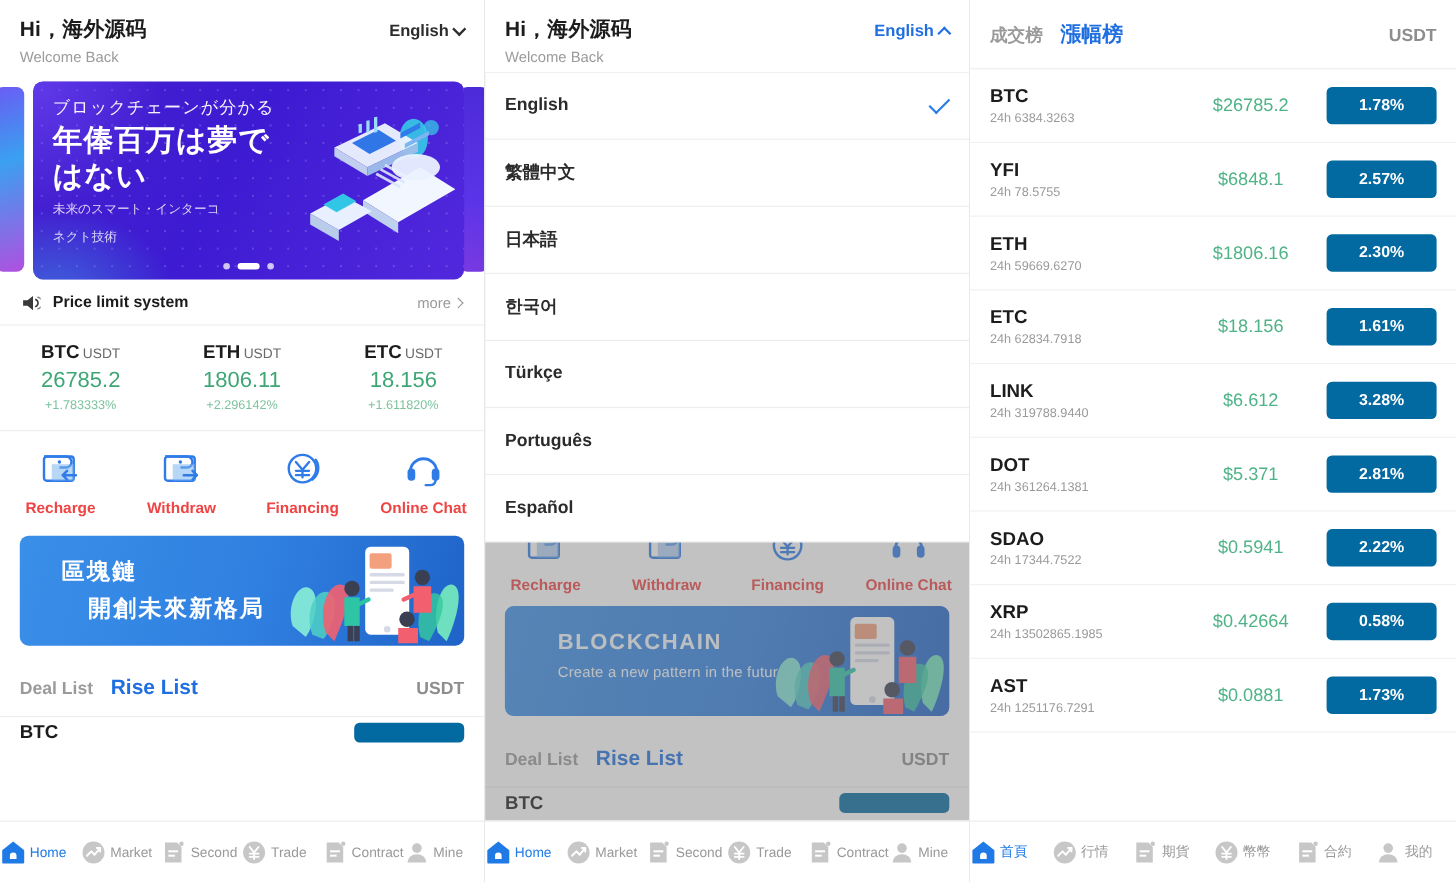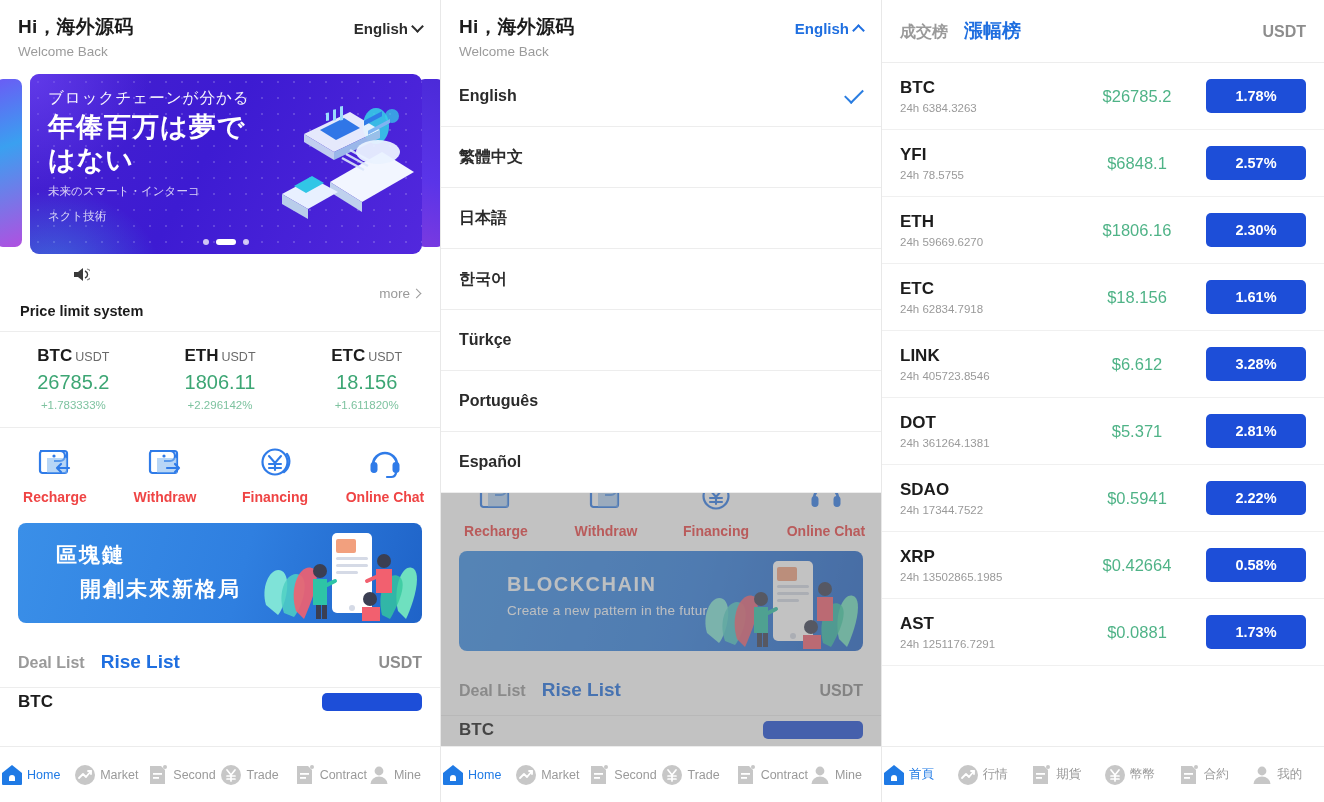--- a/index.html
+++ b/index.html
@@ -50,21 +50,21 @@
   .s-small { font-size: 11.5px; line-height: 1.45; margin-top: 8px; opacity: .8; }
   .slide-art { position: absolute; right: 8px; top: 12px; width: 150px; height: 155px; }
   .dots { position: absolute; bottom: 9px; left: 0; right: 0; display: flex;
           justify-content: center; align-items: center; gap: 7px; }
   .dot { width: 6px; height: 6px; border-radius: 50%; background: rgba(255,255,255,.75); }
   .dot.on { width: 20px; border-radius: 4px; background: #fff; }
 
   
   .notice { display: flex; align-items: center; justify-content: space-between;
             padding: 11px 20px 12px 20px; border-bottom: 1px solid #ededed; }
-  .notice-l { display: flex; align-items: center; gap: 21px; flex-direction: column; }
+  .notice-l { display: flex; align-items: center; gap: 11px; }
   .notice-txt { font-size: 14.5px; font-weight: bold; color: #1c1c1c; }
   .notice-more { font-size: 13.5px; color: #9a9a9a; display: flex; align-items: center; gap: 3px; }
   .chev-sm { width: 7px; height: 7px; border-right: 1.6px solid currentColor;
              border-bottom: 1.6px solid currentColor; transform: rotate(-45deg); display:inline-block; }
 
   
   .tickers { display: flex; padding: 14px 0 16px 0; border-bottom: 1px solid #ededed; align-items: center; }
   .tk { flex: 1; text-align: center; }
   .tk-sym { font-size: 17px; font-weight: bold; color: #1c1c1c; }
   .tk-sym span { font-size: 12.5px; font-weight: normal; color: #6a6a6a; margin-left: 3px; }
@@ -98,21 +98,21 @@
   .lh-unit { margin-left: auto; font-size: 16px; font-weight: bold; color: #8d8d8d; }
 
   
   .row { display: flex; align-items: center; padding: 11px 18px;
          border-bottom: 1px solid #f0f0f0; height: 67px; }
   .row-l { width: 168px; }
   .row-sym { font-size: 17px; font-weight: bold; color: #1c1c1c; }
   .row-vol { font-size: 11.5px; color: #9a9a9a; margin-top: 4px; }
   .row-price { flex: 1; text-align: center; font-size: 16.5px; color: #4fb387; }
   .badge { width: 100px; text-align: center; padding: 9px 0; border-radius: 5px;
-           color: #fff; font-size: 14.5px; font-weight: bold; background: #1d4ed8; }
+           color: #fff; font-size: 14.5px; font-weight: bold; background: #0369a1; }
   .clip-row { height: 28px; overflow: hidden; border-bottom: none; padding-top: 10px; }
 
   
   .tabbar { position: absolute; left: 0; right: 0; bottom: 0; height: 56px;
             background: #fff; border-top: 1px solid #ececec; display: flex;
             align-items: center; z-index: 30; }
   .tab { flex: 1; display: flex; flex-direction: row; align-items: center; gap: 3px; }
   .tab-label { font-size: 12.5px; color: #9a9a9a; }
   .tab.on .tab-label { color: #1f7ae5; }
 
@@ -563,21 +563,21 @@
         <div class="row-l">
           <div class="row-sym">ETC</div>
           <div class="row-vol">24h 62834.7918</div>
         </div>
         <div class="row-price">$18.156</div>
         <div class="badge">1.61%</div>
       </div>
       <div class="row">
         <div class="row-l">
           <div class="row-sym">LINK</div>
-          <div class="row-vol">24h 405723.8546</div>
+          <div class="row-vol">24h 319788.9440</div>
         </div>
         <div class="row-price">$6.612</div>
         <div class="badge">3.28%</div>
       </div>
       <div class="row">
         <div class="row-l">
           <div class="row-sym">DOT</div>
           <div class="row-vol">24h 361264.1381</div>
         </div>
         <div class="row-price">$5.371</div>

